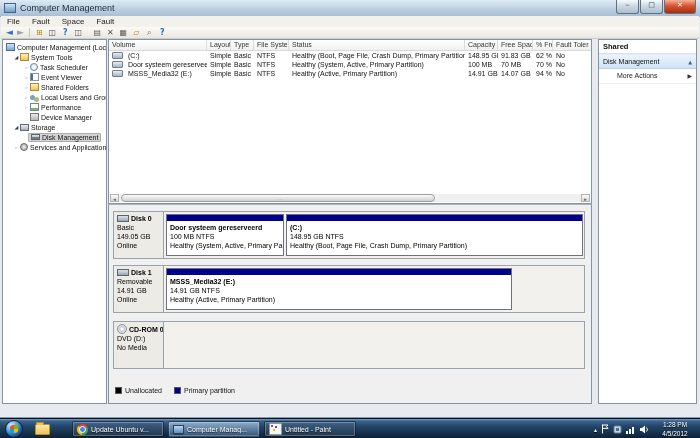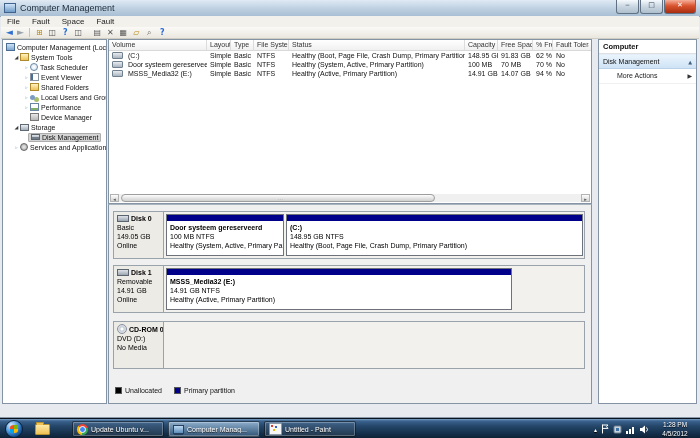--- a/index.html
+++ b/index.html
@@ -388,21 +388,21 @@
           <span>Unallocated</span>
         </span>
         <span class="lg-item">
           <span class="swatch sw-navy"></span>
           <span>Primary partition</span>
         </span>
       </div>
     </div>
 
     <div class="actions-pane">
-      <div class="act-head">Computer</div>
+      <div class="act-head">Shared</div>
       <div class="act-group">
         <span>Disk Management</span>
         <span class="glyph">▲</span>
       </div>
       <div class="act-more">
         <span>More Actions</span>
         <span class="glyph">▶</span>
       </div>
     </div>
 

